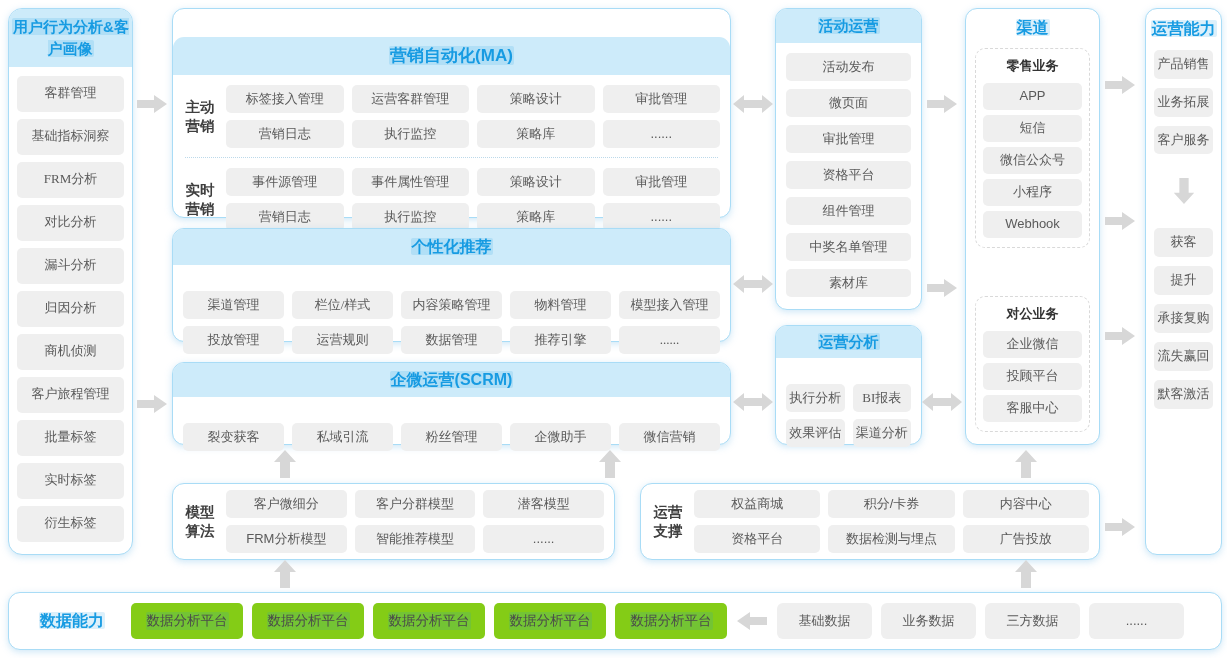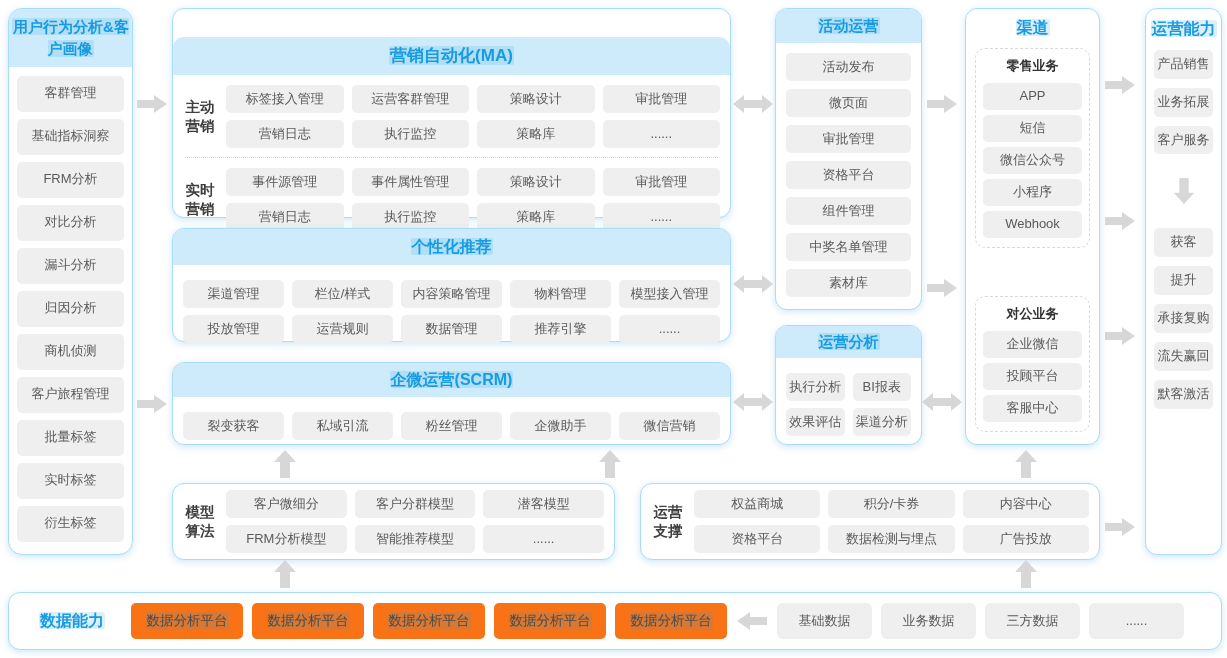--- a/index.html
+++ b/index.html
@@ -38,37 +38,37 @@
   .p-support  { left:640px;  top:483px; width:460px; height:77px;  }
   .p-campaign { left:775px;  top:8px;   width:147px; height:302px; }
   .p-analysis { left:775px;  top:325px; width:147px; height:120px; }
   .p-channel  { left:965px;  top:8px;   width:135px; height:437px; }
   .p-ability  { left:1145px; top:8px;   width:77px;  height:547px; }
   .p-data     { left:8px;    top:592px; width:1214px; height:58px; }
 
   
   .p-left .panel-header { border-radius:13px 13px 0 0; font-size:15px; line-height:1.45; padding:7px 2px; }
   .left-list { display:flex; flex-direction:column; gap:7px; padding:9px 8px; }
-  .left-list .box { height:36px; }
+  .left-list .box { height:36px;font-family:Liberation Serif, serif; }
 
   
   .p-ma .panel-header { height:38px; line-height:38px; font-size:17px;margin-top:28px; }
   .ma-group { display:flex; align-items:center; gap:9px; padding:10px 10px 9px; }
   .grid { display:grid; gap:7px 8px; flex:1; }
   .grid4 { grid-template-columns:repeat(4,1fr); }
   .grid5 { grid-template-columns:repeat(5,1fr); }
   .grid3 { grid-template-columns:repeat(3,1fr); }
   .grid2 { grid-template-columns:repeat(2,1fr); }
   .grid .box { height:28px; }
   .dotted-sep { border-top:1px dotted #bcd9ea; margin:0 12px; height:0; }
 
   
   .p-reco .panel-header { height:36px; line-height:36px; font-size:16px; }
   .p-scrm .panel-header { height:34px; line-height:34px; font-size:16px; }
-  .panel-body { padding:15px 10px; }
+  .panel-body { padding:26px 10px;font-family:Liberation Serif, serif; }
 
   
   .label-row { display:flex; align-items:center; gap:9px; padding:10px 10px; height:100%; box-sizing:border-box; }
 
   
   .p-campaign .panel-header { height:34px; line-height:34px; font-size:15px; }
   .vlist { display:flex; flex-direction:column; gap:8px; padding:10px; }
   .vlist .box { height:28px; }
   .p-analysis .panel-header { height:32px; line-height:32px; font-size:15px; }
   .p-analysis .grid .box { height:28px; }
@@ -83,21 +83,21 @@
 
   
   .ability-title { padding-top:10px; text-align:center; font-weight:bold; font-size:16px; color:#179be2; line-height:1.3; }
   .ability-body { display:flex; flex-direction:column; gap:23px; padding:10px 8px; }
   .ability-body .box { min-height:28px; padding:6px 2px; }
   .ability-arrow { display:flex; justify-content:center; padding:1px 0; }
 
   
   .data-body { display:flex; align-items:center; height:100%; padding:0 13px; gap:9px; }
   .data-label { flex:0 0 100px; text-align:center; font-weight:bold; font-size:16px; color:#179be2; }
-  .platform-box { flex:0 0 112px; height:36px; background:#f97316; border-radius:5px;
+  .platform-box { flex:0 0 112px; height:36px; background:#84cc16; border-radius:5px;
     display:flex; align-items:center; justify-content:center; font-size:13.5px; color:#4a4a4a; }
   .source-box { flex:0 0 95px; height:36px;border-radius:6px; }
   .data-arrow { flex:0 0 32px; display:flex; justify-content:center; line-height:0; }
   .data-arrow svg { fill:#d7d7d7; }
 </style>
 </head>
 <body>
 
 <div class="panel p-left">
   <div class="panel-header">

